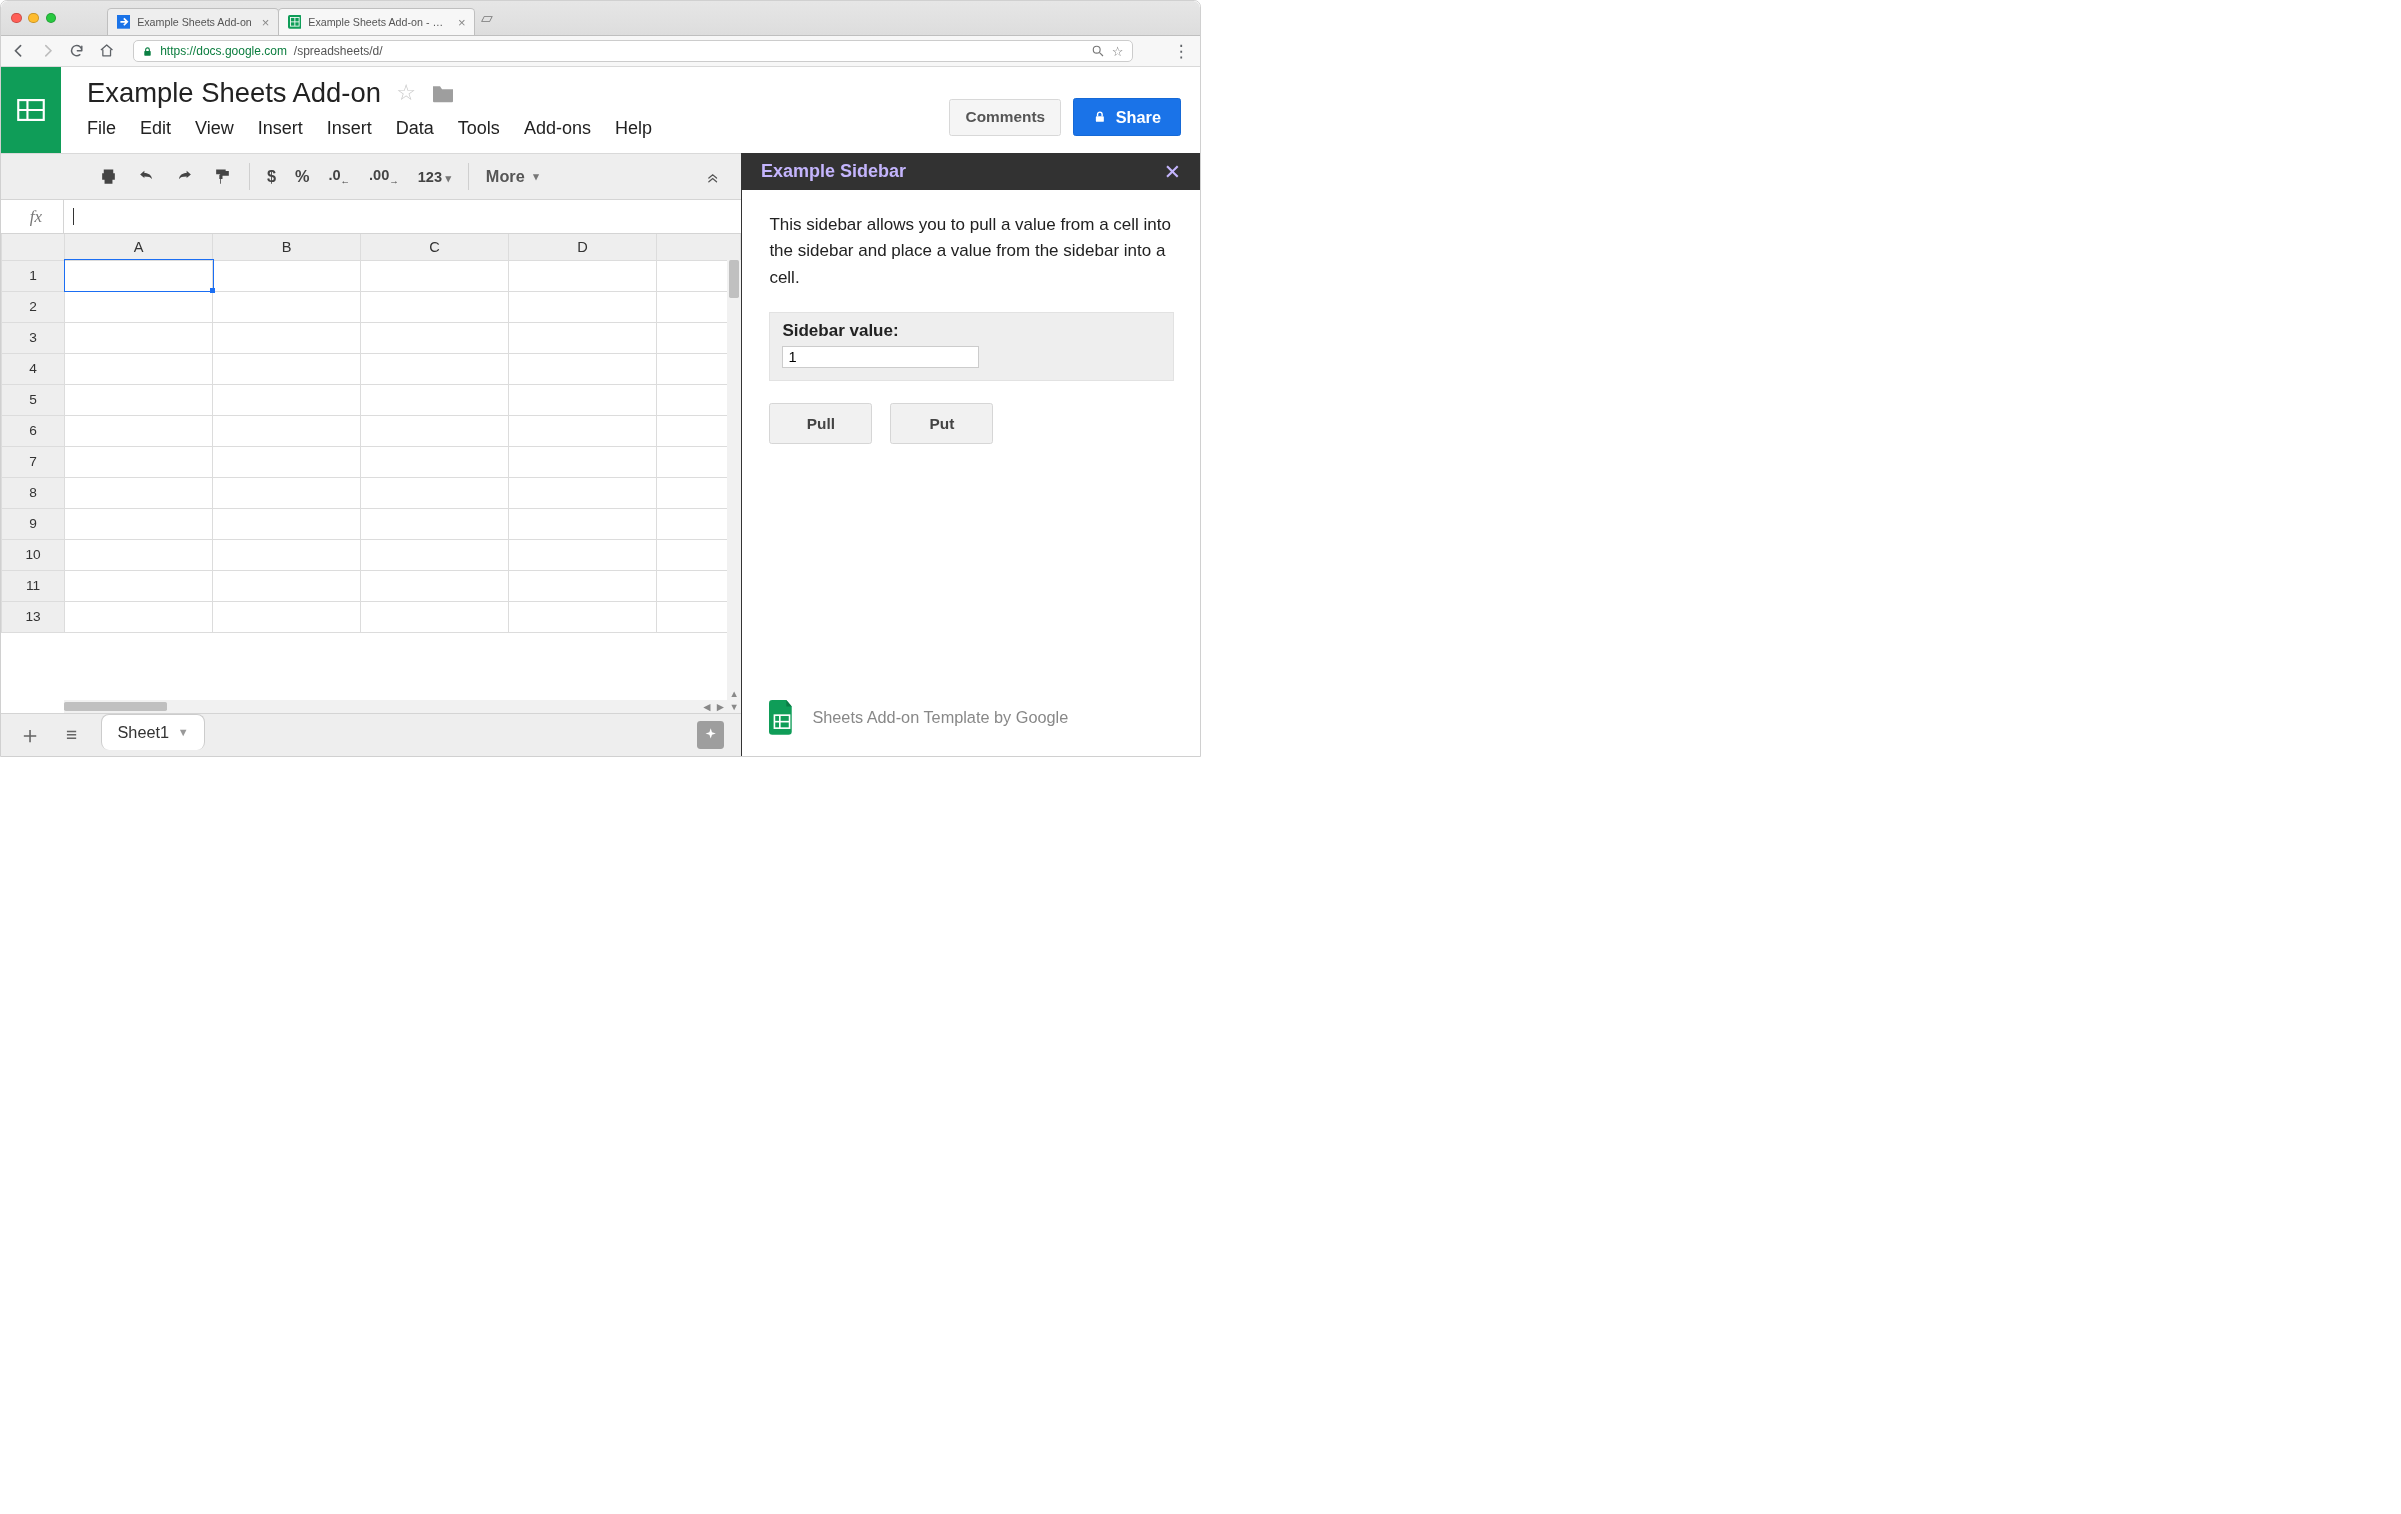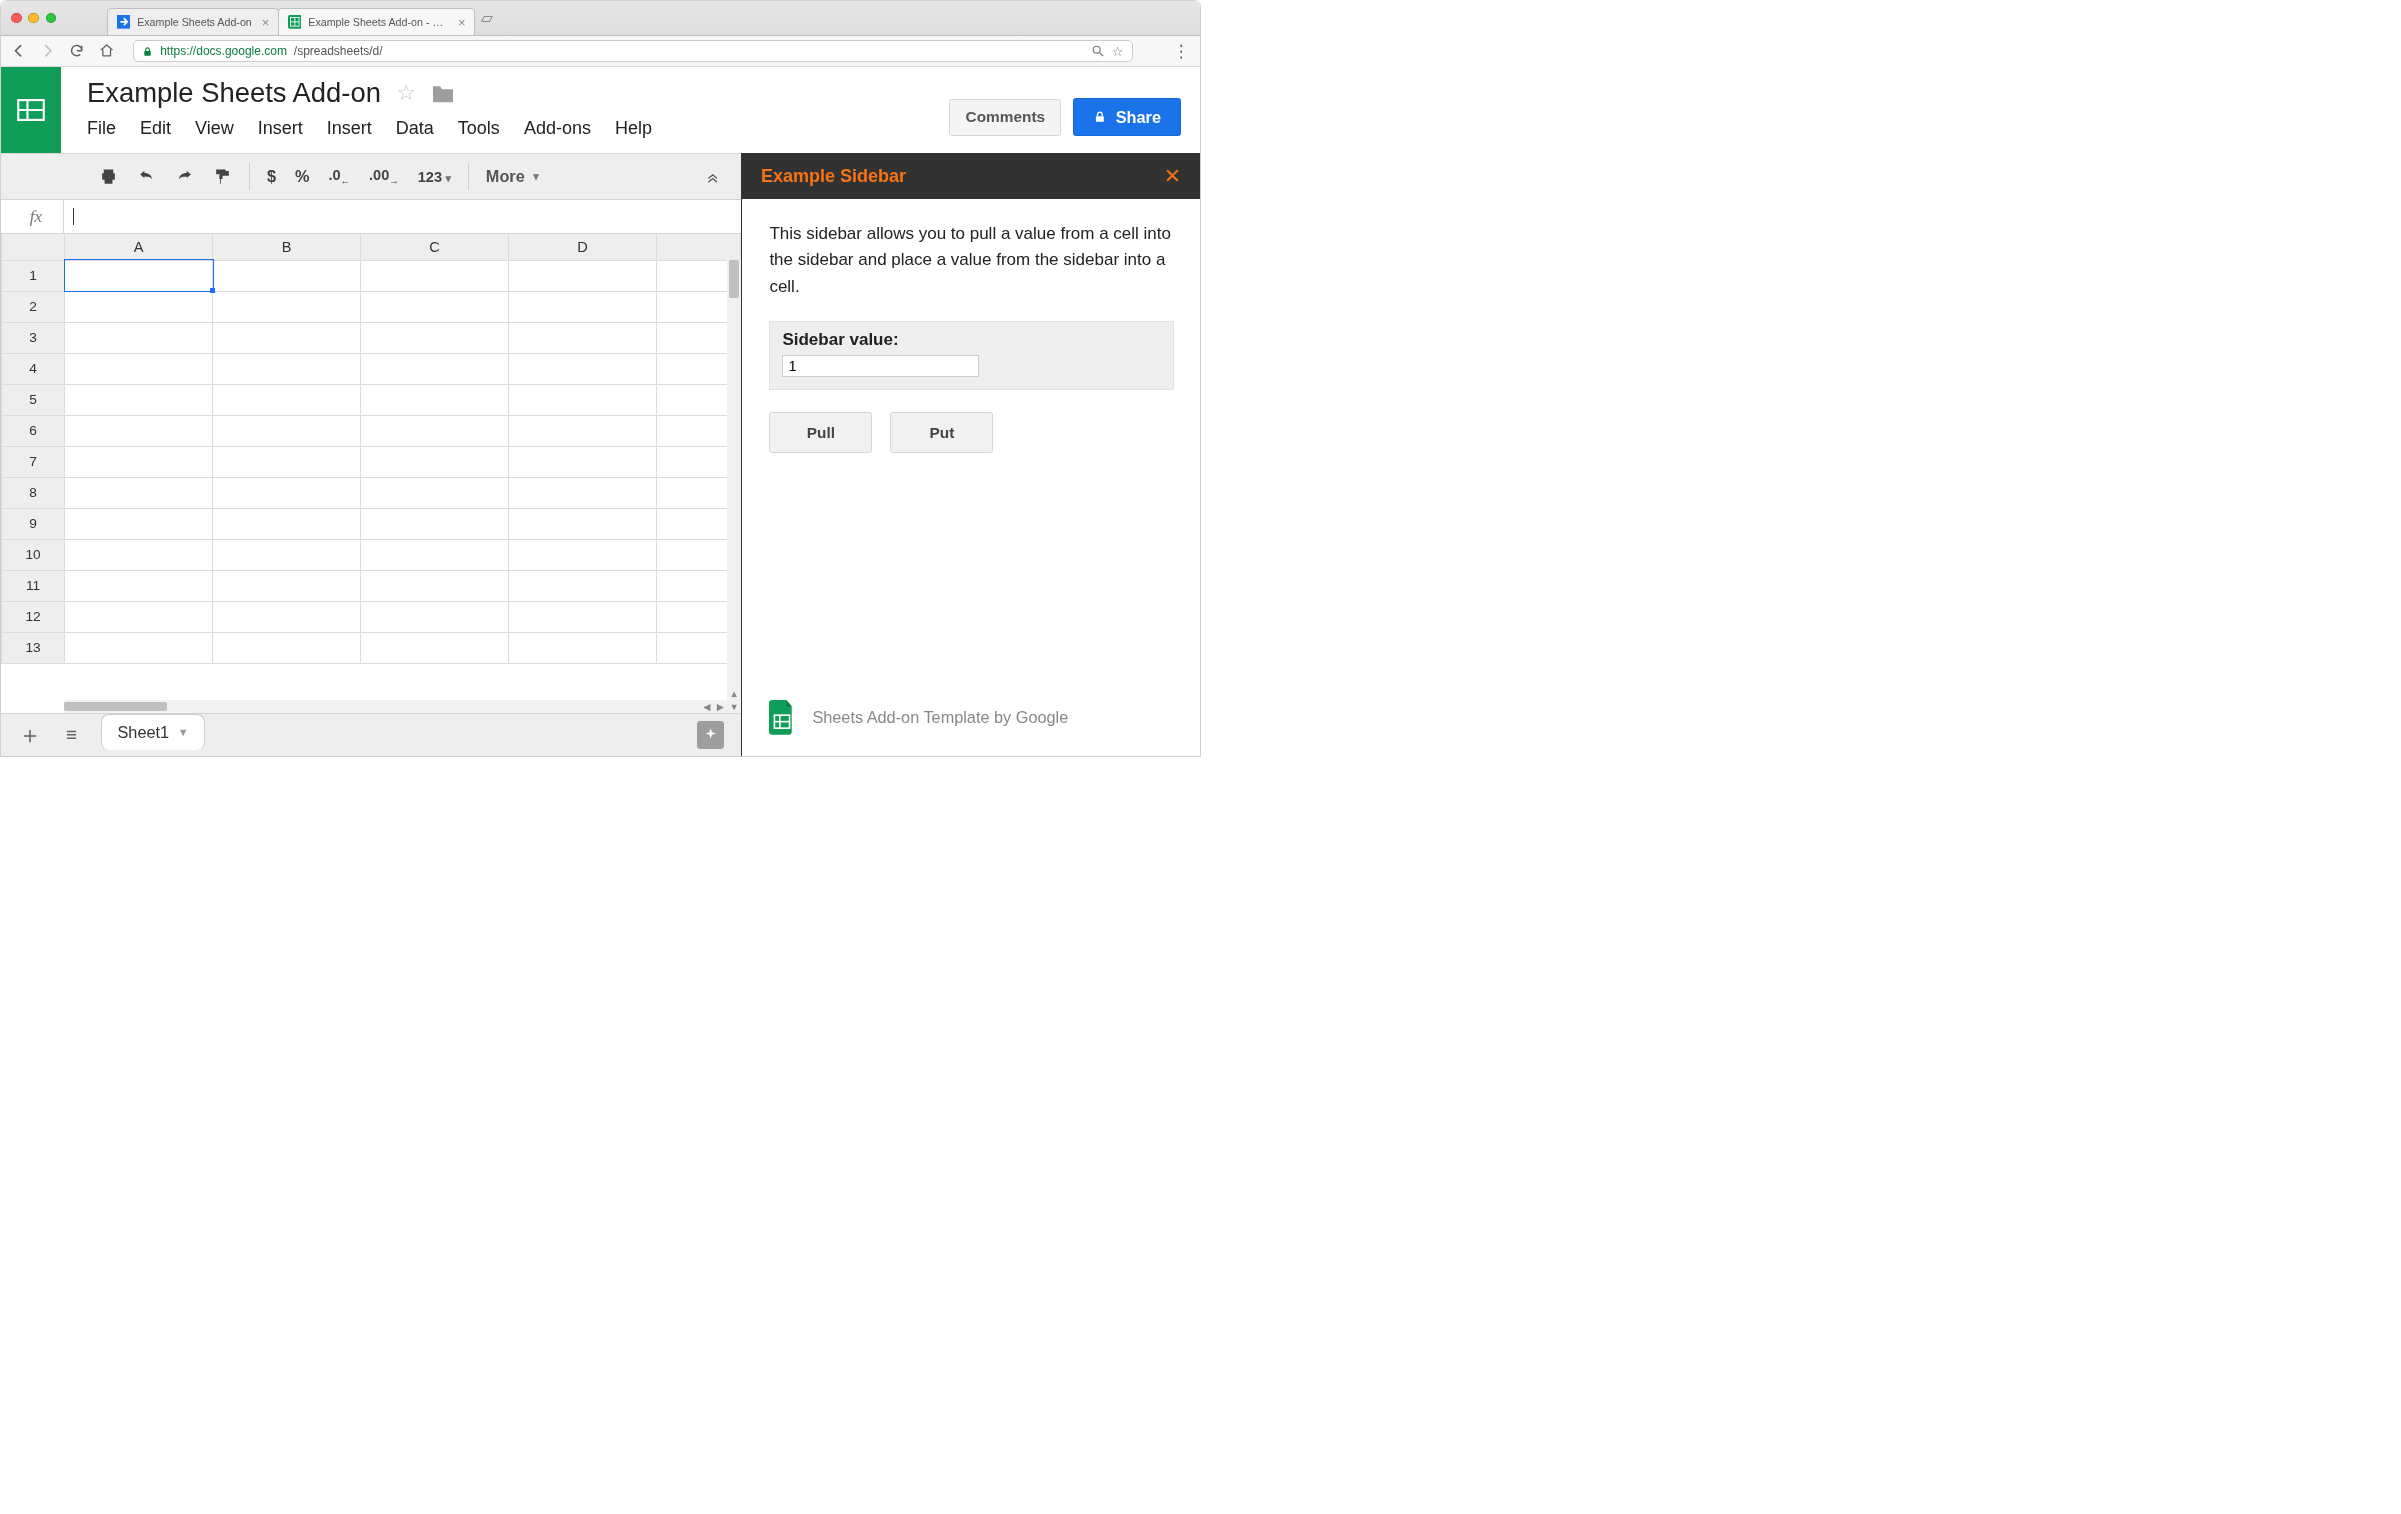--- a/index.html
+++ b/index.html
@@ -77,21 +77,21 @@
   .v-scroll{position:absolute;right:0;top:26px;bottom:0;width:13.7px;background:#f1f1f1;}
   .v-thumb{position:absolute;top:0;left:1.7px;right:1.7px;height:38px;background:#c0c0c0;border-radius:1.7px;}
   .v-arr{position:absolute;left:0;right:0;height:13px;display:flex;align-items:center;justify-content:center;color:#888;font-size:9.4px;background:#f1f1f1;}
   .v-arr.up{bottom:13px;} .v-arr.down{bottom:0;}
   .h-scroll{position:absolute;left:63px;right:13.7px;bottom:0;height:13px;background:#f1f1f1;}
   .h-thumb{position:absolute;left:0;top:1.7px;bottom:1.7px;width:103px;background:#c0c0c0;border-radius:1.7px;}
   .h-arr{position:absolute;top:0;bottom:0;width:13.7px;display:flex;align-items:center;justify-content:center;color:#888;font-size:9.4px;}
   .h-arr.left{right:13.7px;} .h-arr.right{right:0;}
 
   
-  .sb-header{height:46px;background:#323232;color:#f97316;display:flex;align-items:center;justify-content:space-between;padding:0 19px;font-size:18px;font-weight:700;gap:12px;}
+  .sb-header{height:37px;background:#323232;color:#c4b5fd;display:flex;align-items:center;justify-content:space-between;padding:0 19px;font-size:18px;font-weight:700;gap:12px;}
   .sb-close{font-size:20.6px;font-weight:400;cursor:default;}
   .sb-body{flex:1;padding:22px 26px 0 27.4px;display:flex;flex-direction:column;min-height:0;}
   .sb-desc{font-size:17px;color:#222;line-height:1.55;}
   .sb-box{margin-top:20.6px;background:#eeeeee;border:0.9px solid #e2e2e2;padding:8.6px 12px 12px;}
   .sb-box label{font-size:17px;font-weight:700;color:#222;}
   .sb-box input{display:block;margin-top:5.1px;width:197px;height:22px;border:0.9px solid #ccc;padding:1.7px 5.1px;font-size:14.6px;}
   .sb-actions{display:flex;gap:18px;margin-top:22px;}
   .sb-btn{width:103px;height:41px;background:#f1f1f1;border:0.9px solid #d6d6d6;border-radius:2.6px;font-size:15.4px;font-weight:700;color:#444;display:flex;align-items:center;justify-content:center;}
   .sb-footer{margin-top:auto;padding:15.4px 0 22px;display:flex;align-items:center;gap:17px;color:#888;font-size:16.3px;}
   .sb-footer .sheets-mini{width:26px;height:34px;}
@@ -386,28 +386,20 @@
               </tr>
               <tr>
                 <th class="rowhdr">11</th>
                 <td></td>
                 <td></td>
                 <td></td>
                 <td></td>
                 <td></td>
               </tr>
               <tr>
-                <th class="rowhdr">12</th>
-                <td></td>
-                <td></td>
-                <td></td>
-                <td></td>
-                <td></td>
-              </tr>
-              <tr>
                 <th class="rowhdr">13</th>
                 <td></td>
                 <td></td>
                 <td></td>
                 <td></td>
                 <td></td>
               </tr>
             </tbody>
         </table>
         <div class="v-scroll">

